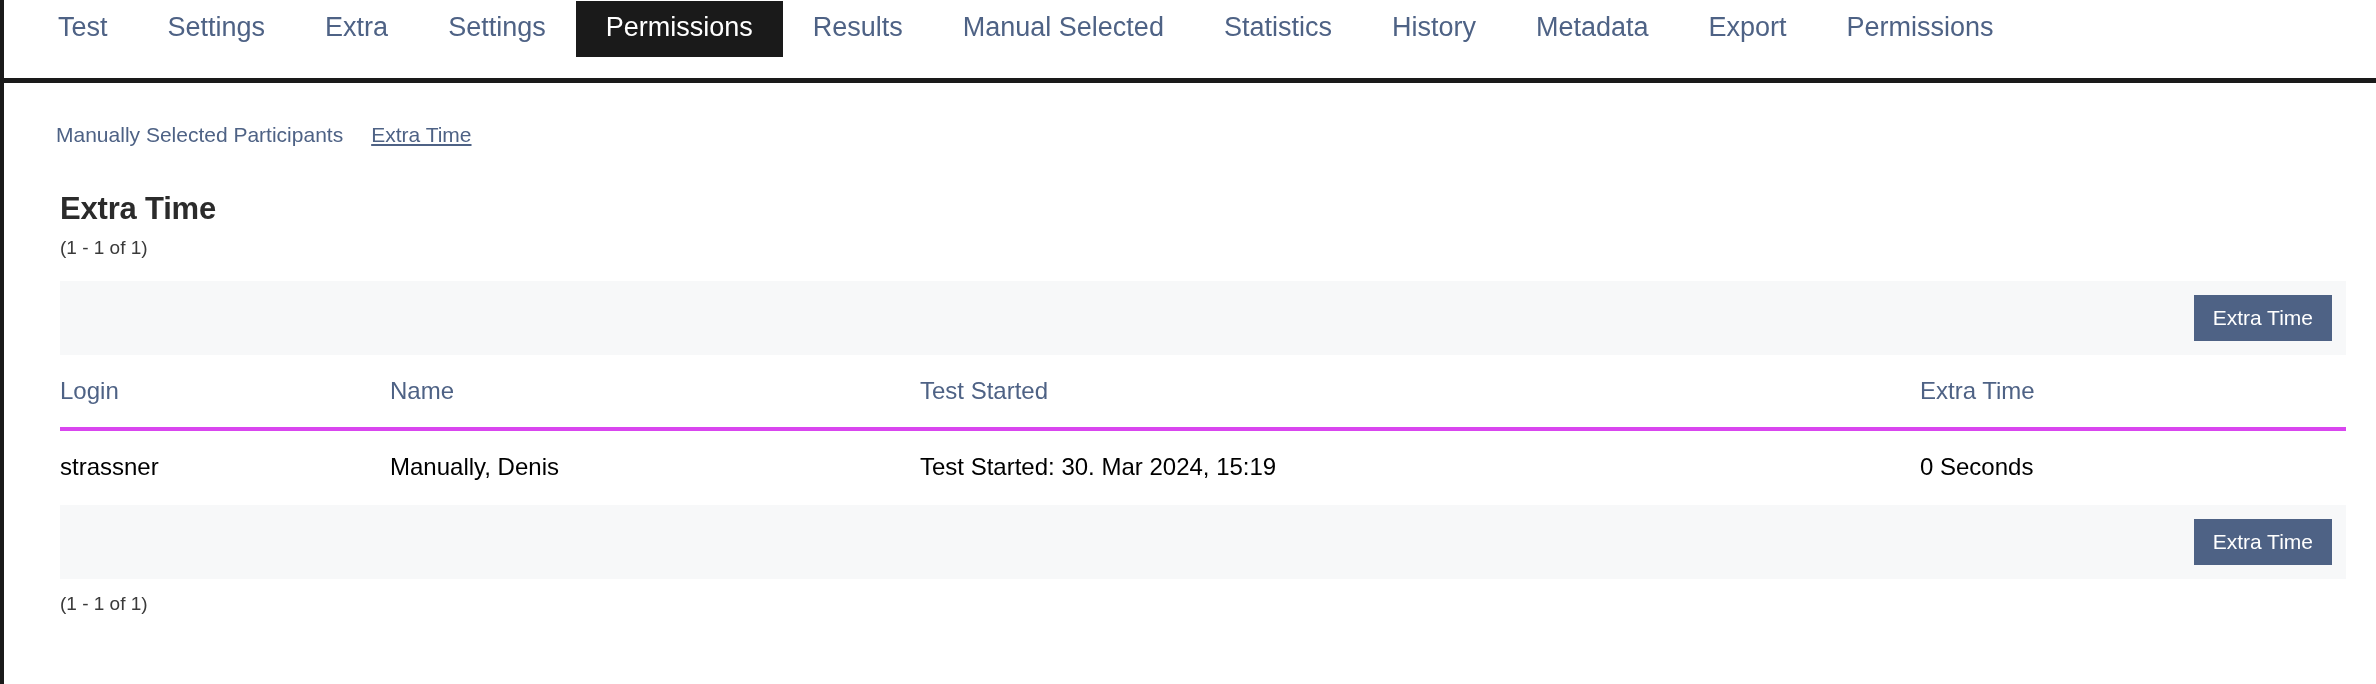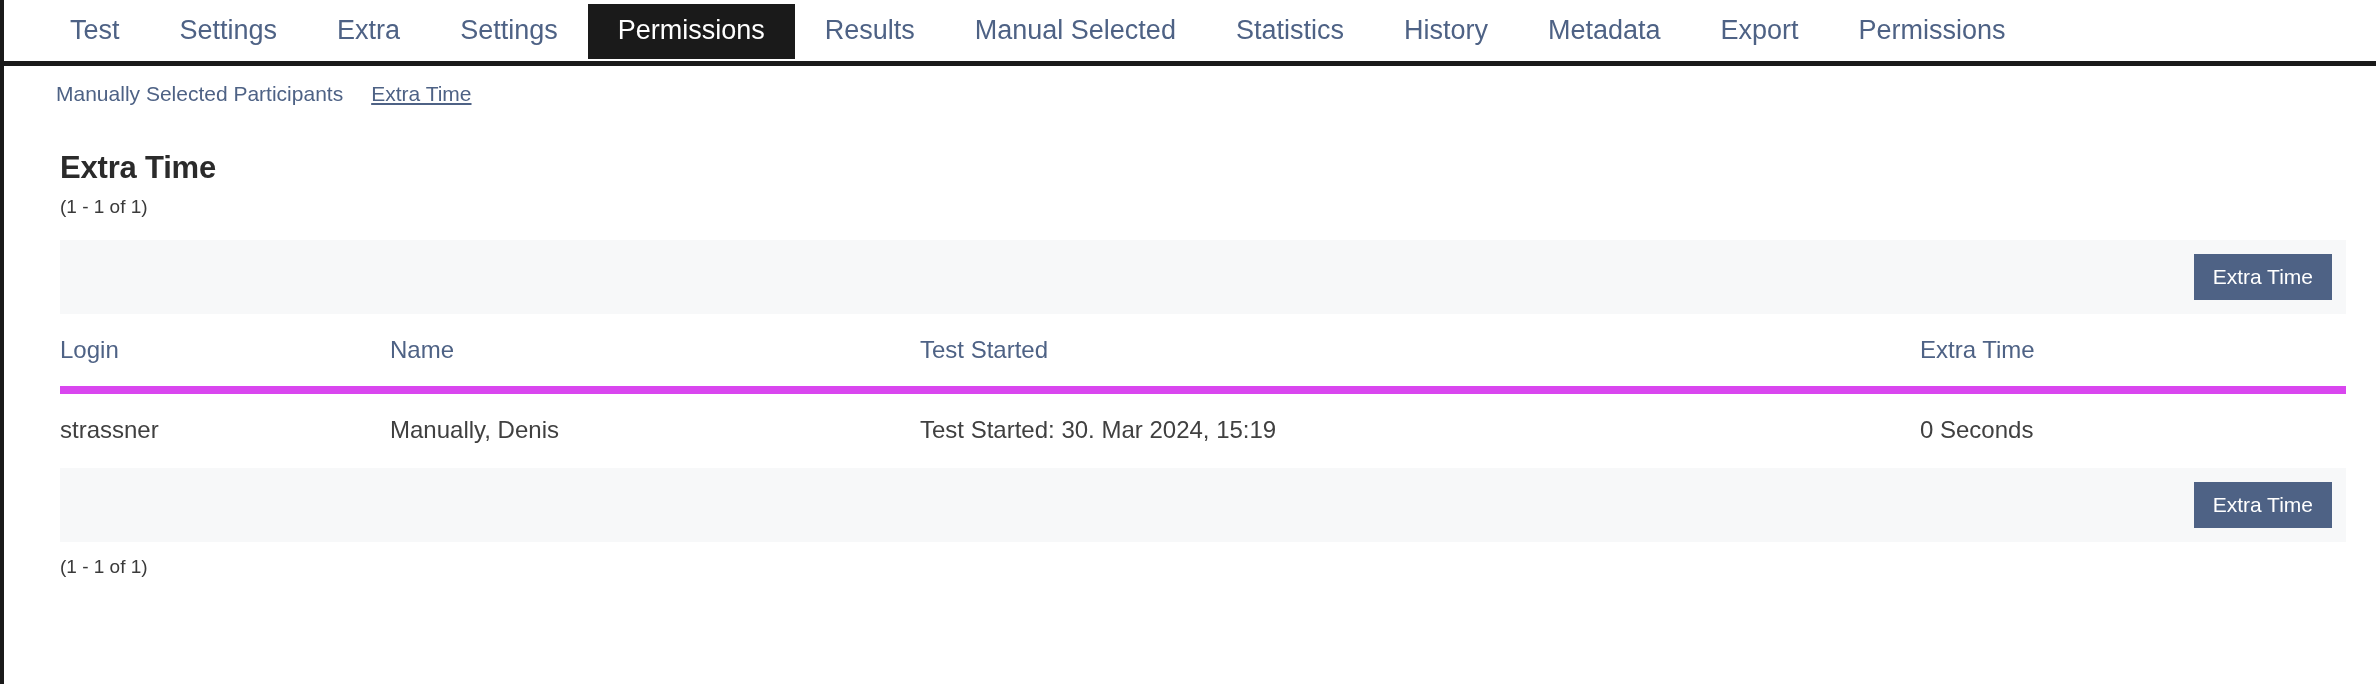--- a/index.html
+++ b/index.html
@@ -32,24 +32,24 @@
     position: absolute;
     left: 4px;
     top: 0;
     width: 2372px;
     height: 684px;
   }
 
   
   .tabbar {
     position: relative;
-    height: 66px;
-    padding-left: 36px;
+    height: 83px;
+    padding-left: 24px;
     display: flex;
-    align-items: center;
+    align-items: flex-start;
     border-bottom: 5px solid #1a1a1a;
     background: #ffffff;
   }
   .tab {
     font-size: 27px;
     color: #4e6285;
     padding: 12px 30px 14px 30px;
     line-height: 1.1;
     white-space: nowrap;
     cursor: pointer;
@@ -58,21 +58,21 @@
     top: 1px;
   }
   .tab.active {
     background: #1a1a1a;
     color: #ffffff;
     font-weight: normal;
   }
 
   
   .subnav {
-    padding: 16px 0 18px 52px;
+    padding: 40px 0 18px 52px;
     display: flex;
     align-items: center;
     gap: 28px;
     background: #ffffff;
   }
   .subnav-link {
     font-size: 21px;
     color: #4e6285;
     cursor: pointer;
     white-space: nowrap;
@@ -127,27 +127,27 @@
     width: 100%;
     border-collapse: collapse;
     table-layout: fixed;
   }
   table.data th {
     text-align: left;
     font-size: 24px;
     font-weight: normal;
     color: #4e6285;
     padding: 22px 0 22px 0;
-    border-bottom: 8px solid #d946ef;
+    border-bottom: 4px solid #d946ef;
     vertical-align: middle;
   }
   table.data td {
     text-align: left;
     font-size: 24px;
-    color: #404040;
+    color: #000000;
     padding: 22px 0 24px 0;
     vertical-align: middle;
   }
   .col-login   { width: 330px; }
   .col-name    { width: 530px; }
   .col-started { width: 1000px; margin-left: 12px; }
   .col-extra   { width: 426px; }
 
   .count-bottom {
     font-size: 19px;

